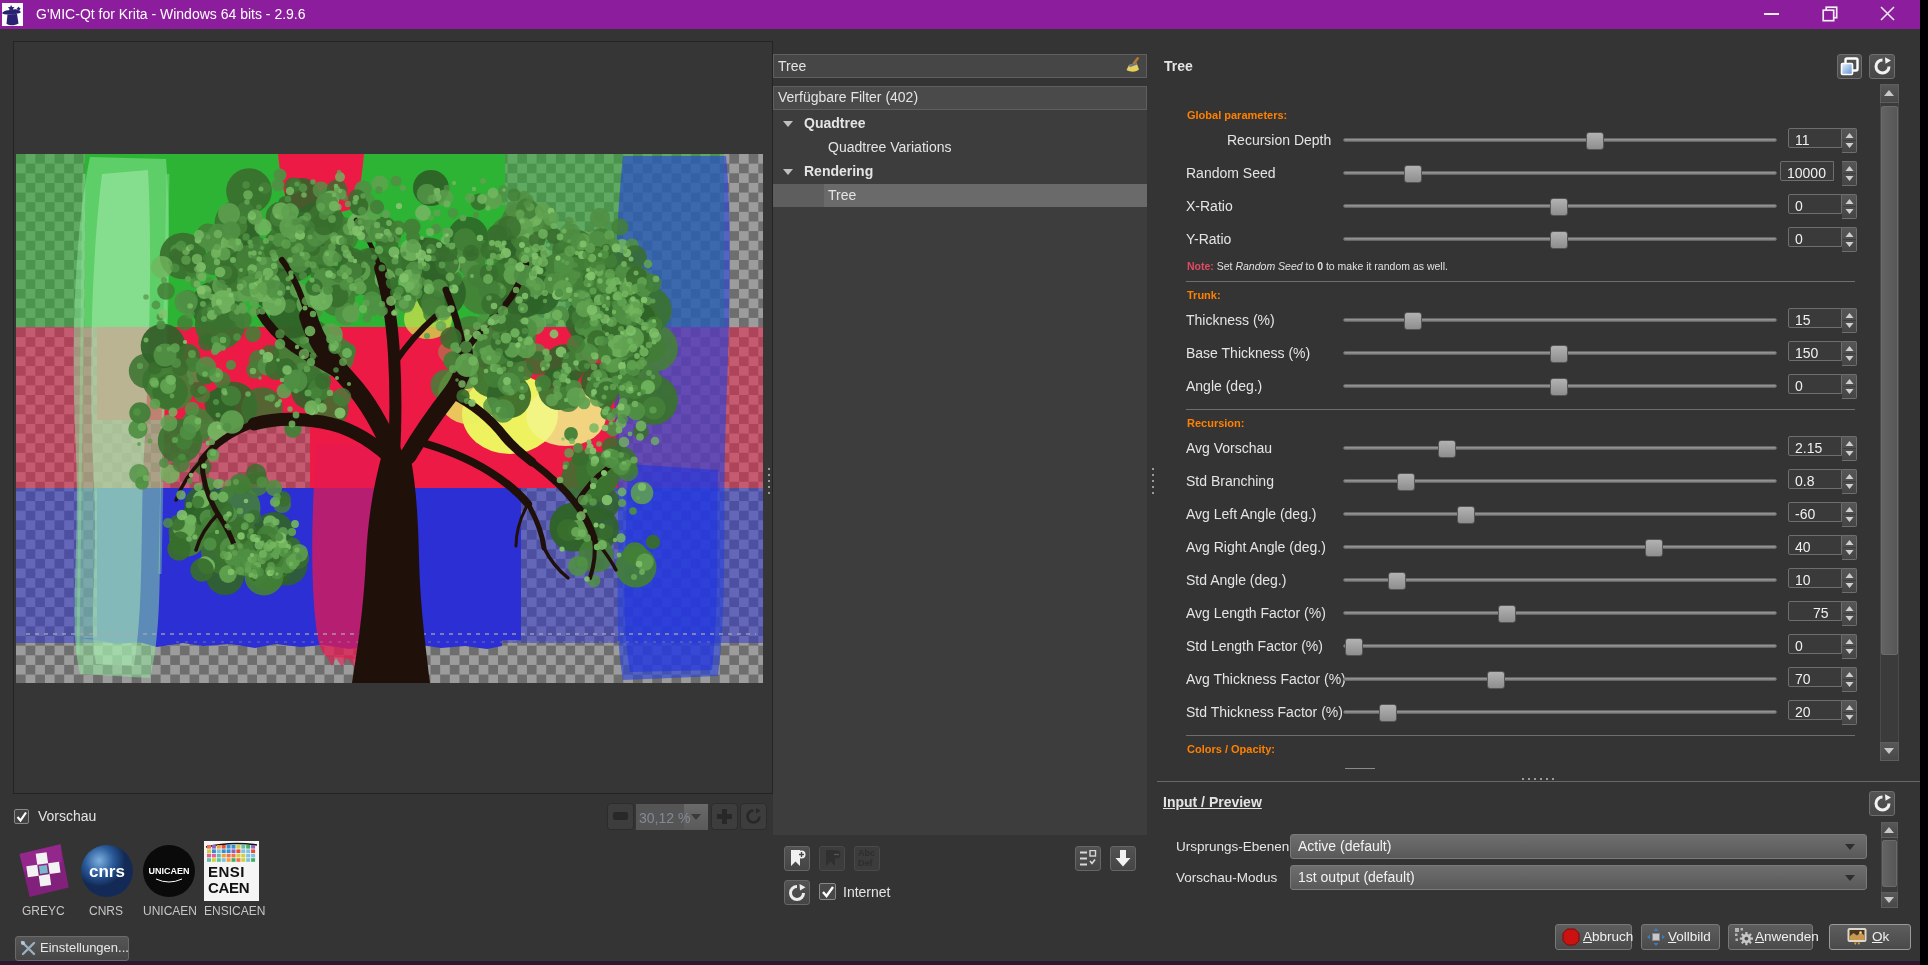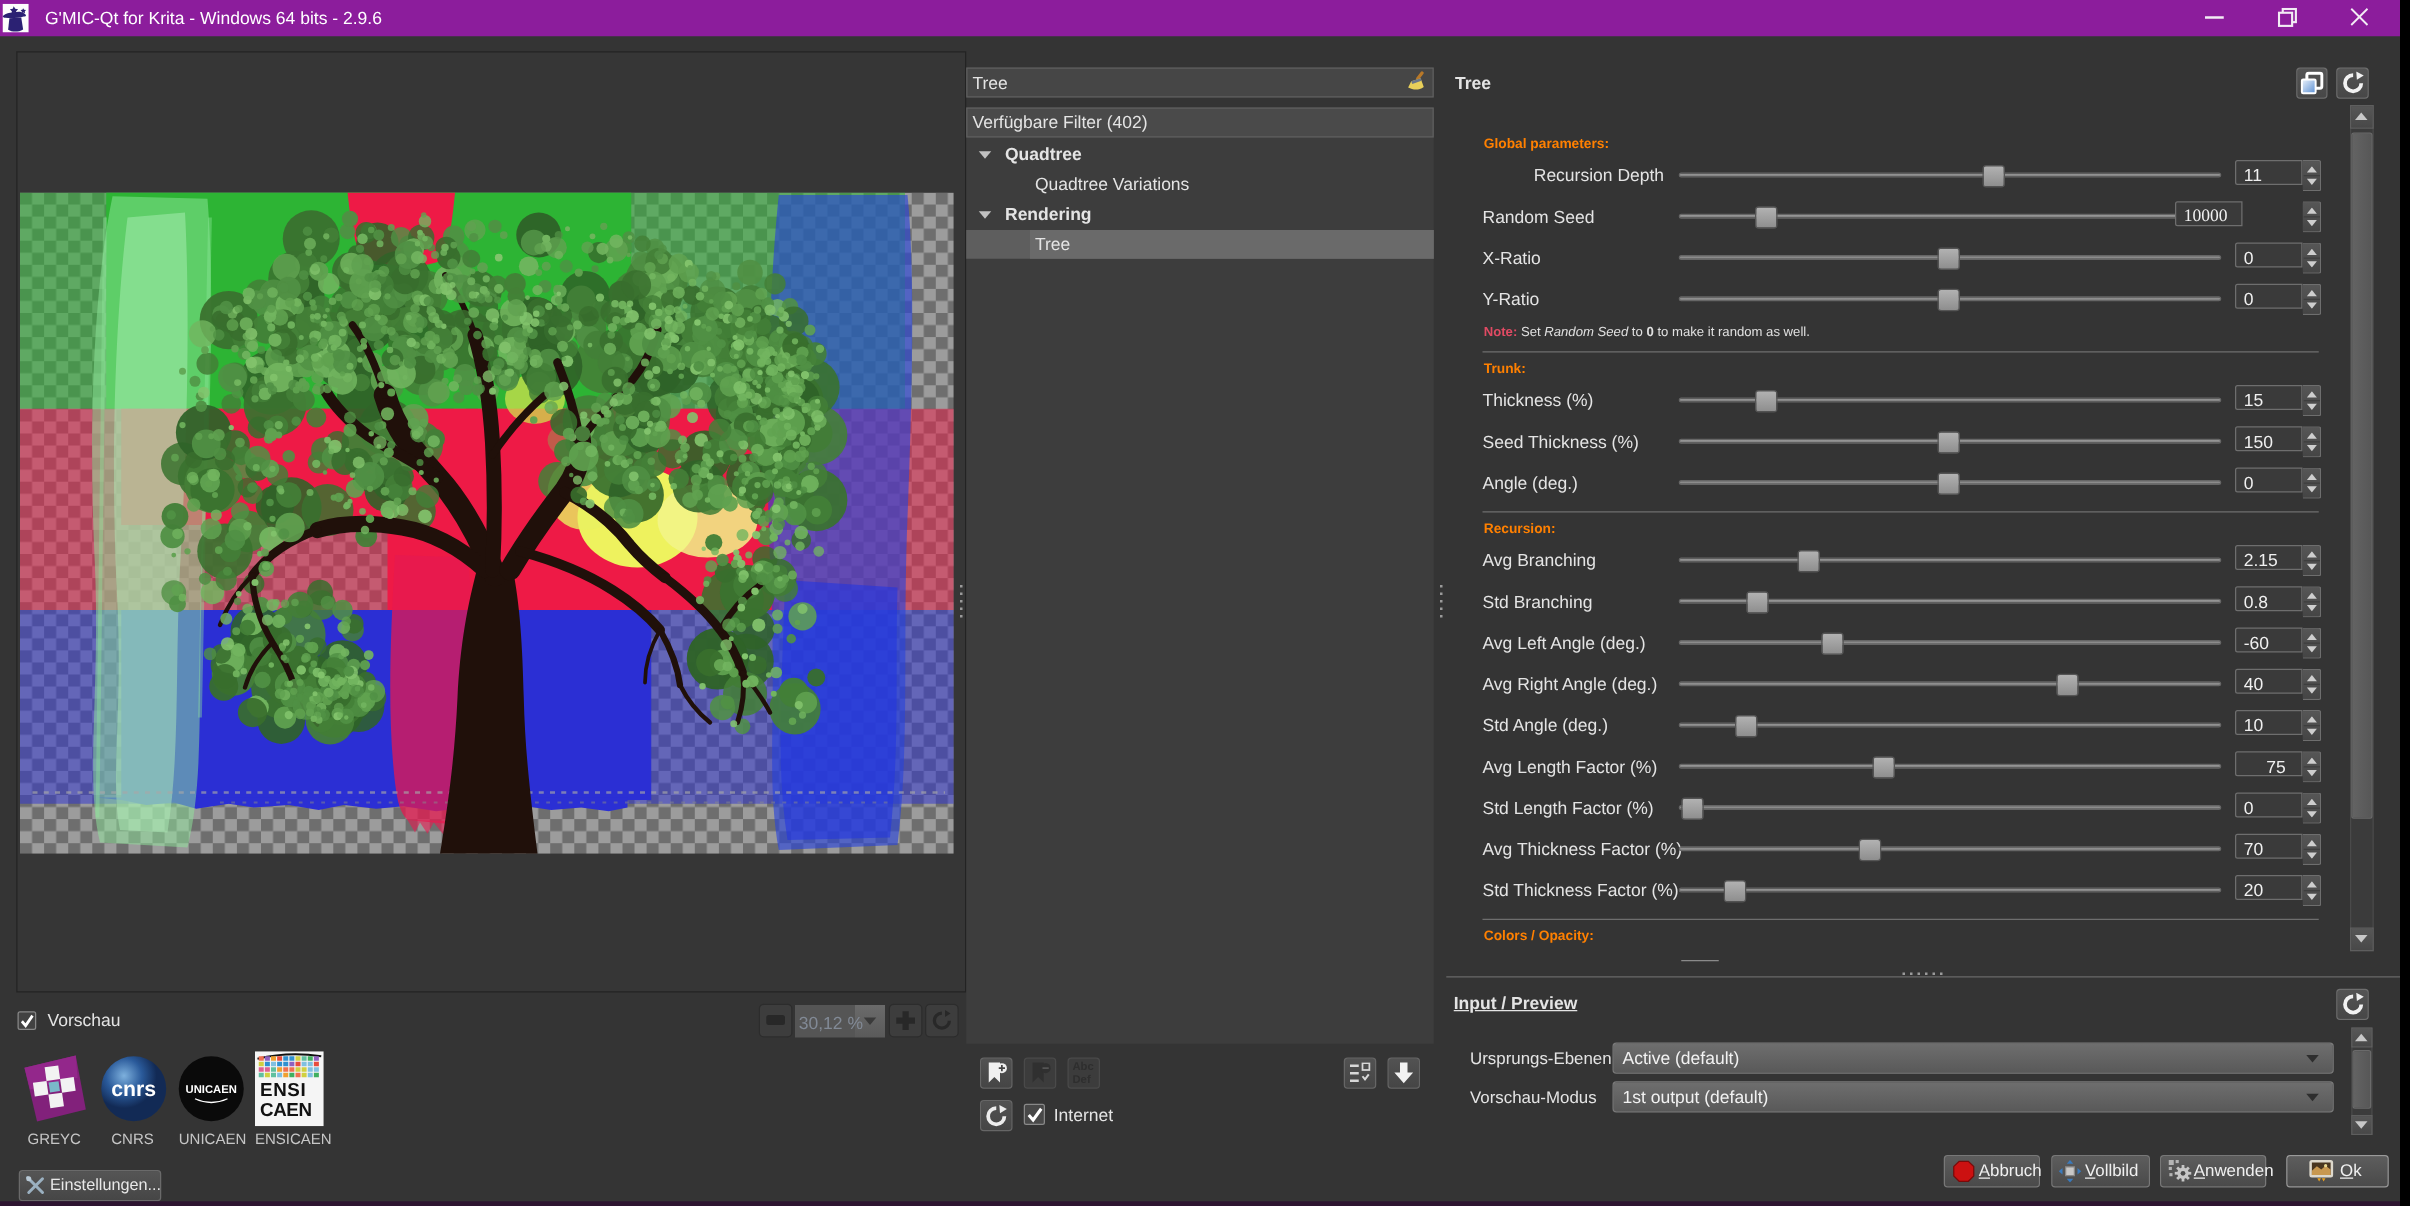--- a/index.html
+++ b/index.html
@@ -1846,21 +1846,21 @@
 <div class="spin" style="left:1788px;top:128px;">11</div>
 <div class="spinarr" style="left:1842px;top:128px;"></div>
 <div class="abs" style="left:1843px;top:140px;width:13px;height:1px;background:#3e3e3e;"></div>
 <svg class="abs" style="left:1845px;top:133px;" width="9" height="15" viewBox="0 0 9 15">
       <path d="M4.5,0 L8.5,5 L0.5,5 Z" fill="#cecece"></path>
       <path d="M4.5,15 L8.5,10 L0.5,10 Z" fill="#cecece"></path>
     </svg>
 <div class="lbl" style="left:1186px;top:165px;font-size:14px;">Random Seed</div>
 <div class="track" style="left:1343px;top:171px;width:434px;"></div>
 <div class="handle" style="left:1404px;top:165px;"></div>
-<div class="spin" style="left:1740px;top:161px;font-family:Liberation Serif, serif;">10000</div>
+<div class="spin" style="left:1780px;top:161px;">10000</div>
 <div class="spinarr" style="left:1842px;top:161px;"></div>
 <div class="abs" style="left:1843px;top:173px;width:13px;height:1px;background:#3e3e3e;"></div>
 <svg class="abs" style="left:1845px;top:166px;" width="9" height="15" viewBox="0 0 9 15">
       <path d="M4.5,0 L8.5,5 L0.5,5 Z" fill="#cecece"></path>
       <path d="M4.5,15 L8.5,10 L0.5,10 Z" fill="#cecece"></path>
     </svg>
 <div class="lbl" style="left:1186px;top:198px;font-size:14px;">X-Ratio</div>
 <div class="track" style="left:1343px;top:204px;width:434px;"></div>
 <div class="handle" style="left:1550px;top:198px;"></div>
 <div class="spin" style="left:1788px;top:194px;">0</div>
@@ -1883,41 +1883,41 @@
 <div class="lbl" style="left:1186px;top:312px;font-size:14px;">Thickness (%)</div>
 <div class="track" style="left:1343px;top:318px;width:434px;"></div>
 <div class="handle" style="left:1404px;top:312px;"></div>
 <div class="spin" style="left:1788px;top:308px;">15</div>
 <div class="spinarr" style="left:1842px;top:308px;"></div>
 <div class="abs" style="left:1843px;top:320px;width:13px;height:1px;background:#3e3e3e;"></div>
 <svg class="abs" style="left:1845px;top:313px;" width="9" height="15" viewBox="0 0 9 15">
       <path d="M4.5,0 L8.5,5 L0.5,5 Z" fill="#cecece"></path>
       <path d="M4.5,15 L8.5,10 L0.5,10 Z" fill="#cecece"></path>
     </svg>
-<div class="lbl" style="left:1186px;top:345px;font-size:14px;">Seed Thickness (%)</div>
+<div class="lbl" style="left:1186px;top:345px;font-size:14px;">Base Thickness (%)</div>
 <div class="track" style="left:1343px;top:351px;width:434px;"></div>
 <div class="handle" style="left:1550px;top:345px;"></div>
 <div class="spin" style="left:1788px;top:341px;">150</div>
 <div class="spinarr" style="left:1842px;top:341px;"></div>
 <div class="abs" style="left:1843px;top:353px;width:13px;height:1px;background:#3e3e3e;"></div>
 <svg class="abs" style="left:1845px;top:346px;" width="9" height="15" viewBox="0 0 9 15">
       <path d="M4.5,0 L8.5,5 L0.5,5 Z" fill="#cecece"></path>
       <path d="M4.5,15 L8.5,10 L0.5,10 Z" fill="#cecece"></path>
     </svg>
 <div class="lbl" style="left:1186px;top:378px;font-size:14px;">Angle (deg.)</div>
 <div class="track" style="left:1343px;top:384px;width:434px;"></div>
 <div class="handle" style="left:1550px;top:378px;"></div>
 <div class="spin" style="left:1788px;top:374px;">0</div>
 <div class="spinarr" style="left:1842px;top:374px;"></div>
 <div class="abs" style="left:1843px;top:386px;width:13px;height:1px;background:#3e3e3e;"></div>
 <svg class="abs" style="left:1845px;top:379px;" width="9" height="15" viewBox="0 0 9 15">
       <path d="M4.5,0 L8.5,5 L0.5,5 Z" fill="#cecece"></path>
       <path d="M4.5,15 L8.5,10 L0.5,10 Z" fill="#cecece"></path>
     </svg>
-<div class="lbl" style="left:1186px;top:440px;font-size:14px;">Avg Branching</div>
+<div class="lbl" style="left:1186px;top:440px;font-size:14px;">Avg Vorschau</div>
 <div class="track" style="left:1343px;top:446px;width:434px;"></div>
 <div class="handle" style="left:1438px;top:440px;"></div>
 <div class="spin" style="left:1788px;top:436px;">2.15</div>
 <div class="spinarr" style="left:1842px;top:436px;"></div>
 <div class="abs" style="left:1843px;top:448px;width:13px;height:1px;background:#3e3e3e;"></div>
 <svg class="abs" style="left:1845px;top:441px;" width="9" height="15" viewBox="0 0 9 15">
       <path d="M4.5,0 L8.5,5 L0.5,5 Z" fill="#cecece"></path>
       <path d="M4.5,15 L8.5,10 L0.5,10 Z" fill="#cecece"></path>
     </svg>
 <div class="lbl" style="left:1186px;top:473px;font-size:14px;">Std Branching</div>

